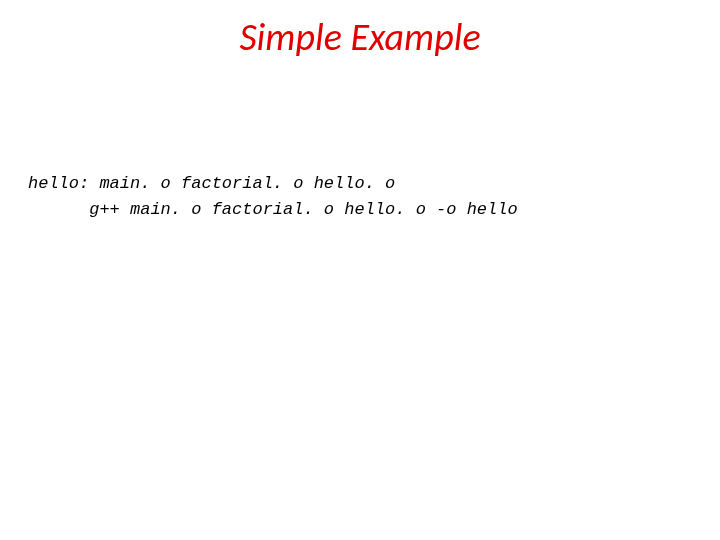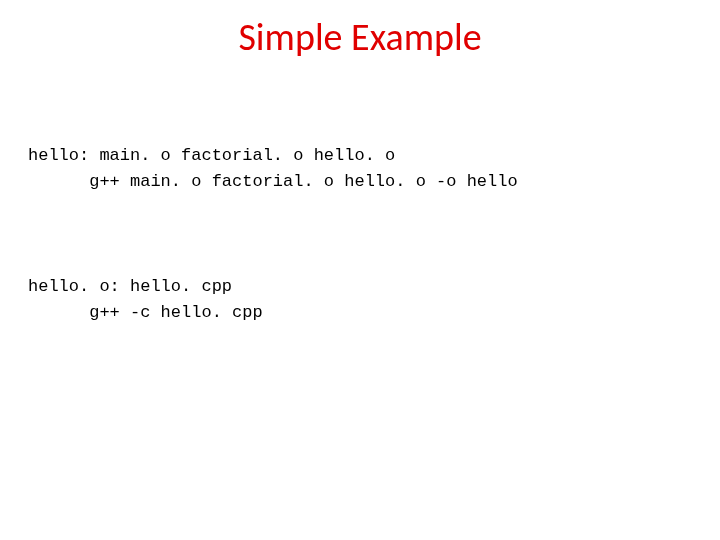--- a/index.html
+++ b/index.html
@@ -9,51 +9,51 @@
     height: 540px;
     background: #ffffff;
     font-family: Calibri, Arial, sans-serif;
     overflow: hidden;
   }
   .slide {
     width: 720px;
     height: 500px;
     position: relative;
     box-sizing: border-box;
+    font-style: italic;
   }
   .title {
     color: #E00000;
     font-size: 38px;
     font-weight: 400;
     text-align: center;
     padding-top: 14px;
     padding-bottom: 30px;
     letter-spacing: 0px;
   }
   .code-block {
     font-family: "Courier New", Courier, monospace;
     font-size: 17px;
     color: #000000;
     white-space: pre;
     line-height: 1.55;
     padding-left: 28px;
   }
   .para {
     margin-bottom: 26px;
+    margin-top: 28px;
   }
   .para:last-child {
     margin-bottom: 0;
   }
 </style>
 </head>
 <body>
 
 <div class="slide">
   <div class="title">Simple Example</div>
 
   <div class="code-block">
     <div class="para"><span>hello: main. o factorial. o hello. o</span>
 <span>      g++ main. o factorial. o hello. o -o hello</span></div>
-    <div class="para"><span>hello. o: hello. cpp</span>
-<span>      g++ -c hello. cpp</span></div>
     
   </div>
 </div>
 
 </body></html>

